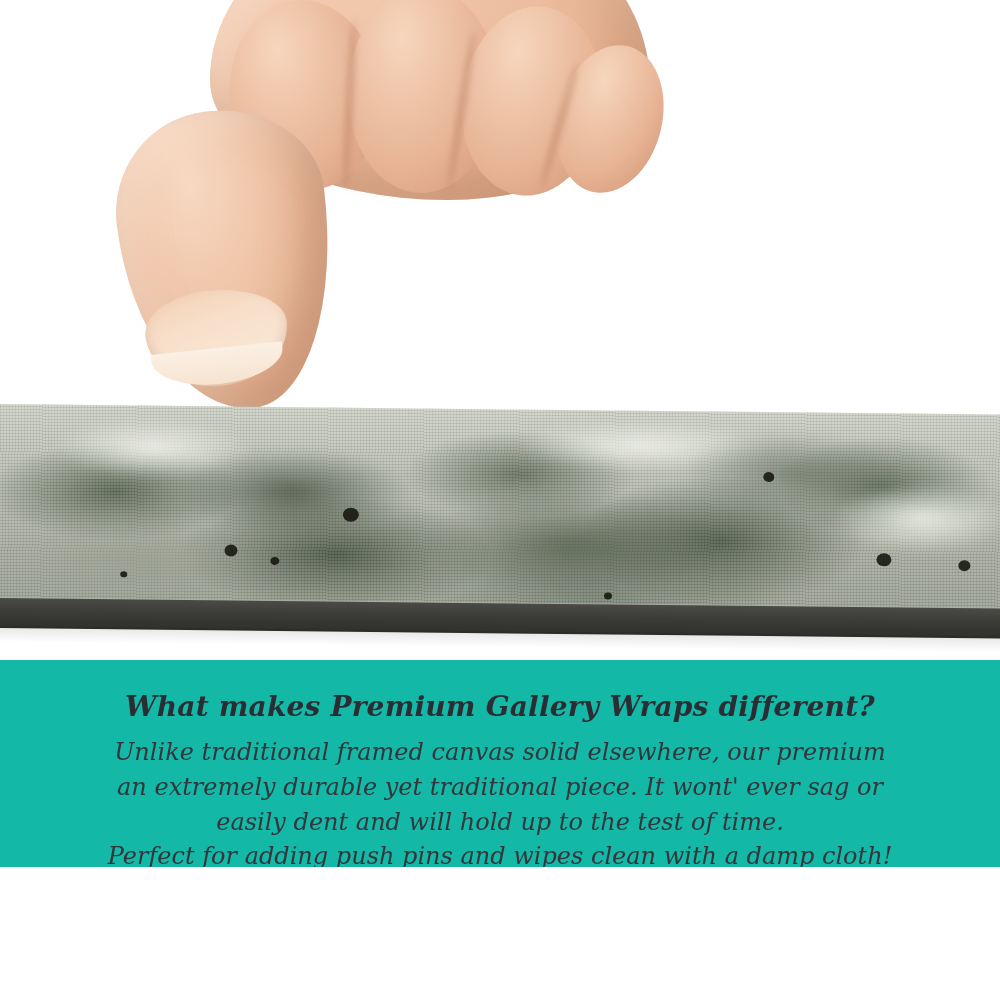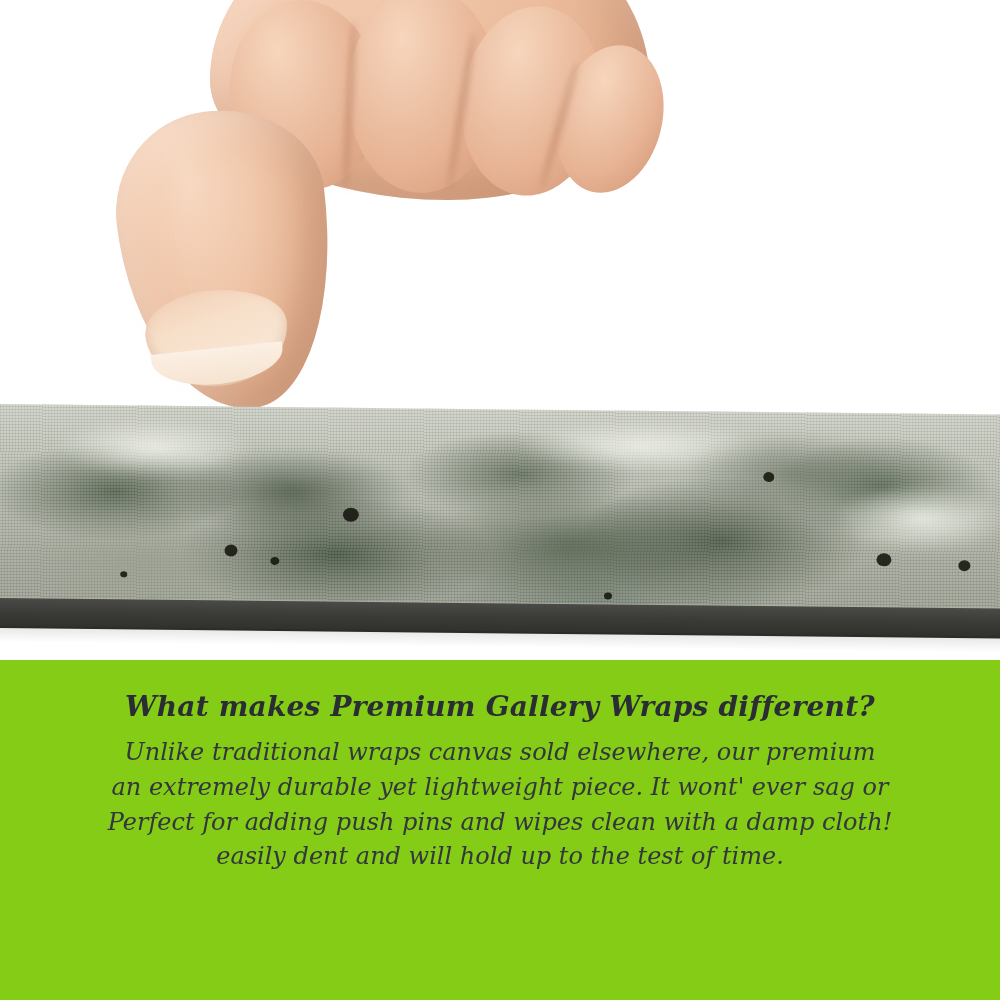--- a/index.html
+++ b/index.html
@@ -9,22 +9,22 @@
   }
   body {
     width: 1000px;
     height: 1000px;
     font-family: "Liberation Sans", sans-serif;
     overflow: hidden;
   }
   .page {
     position: relative;
     width: 1000px;
-    height: 1000px;
-    background: #84cc16;
+    height: 867px;
+    background: #14b8a6;
     overflow: hidden;
   }
 
   
   .photo {
     position: absolute;
     left: 0;
     top: 0;
     width: 1000px;
     height: 660px;
@@ -255,20 +255,20 @@
       <div class="strip-speck" style="left:128px; top:166px; width:7px;  height:6px;"></div>
     </div>
     <div class="canvas-bevel-hi"></div>
     <div class="canvas-bevel"></div>
     <div class="photo-shadow"></div>
   </div>
 
   <div class="caption">
     <div class="caption-title">What makes Premium Gallery Wraps different?</div>
     <div class="caption-body">
-      <div>Unlike traditional wraps canvas sold elsewhere, our premium</div>
-      <div>an extremely durable yet lightweight piece. It wont' ever sag or</div>
+      <div>Unlike traditional framed canvas solid elsewhere, our premium</div>
+      <div>an extremely durable yet traditional piece. It wont' ever sag or</div>
+      <div>easily dent and will hold up to the test of time.</div>
       <div>Perfect for adding push pins and wipes clean with a damp cloth!</div>
-      <div>easily dent and will hold up to the test of time.</div>
     </div>
   </div>
 
 </div>
 
 </body></html>

